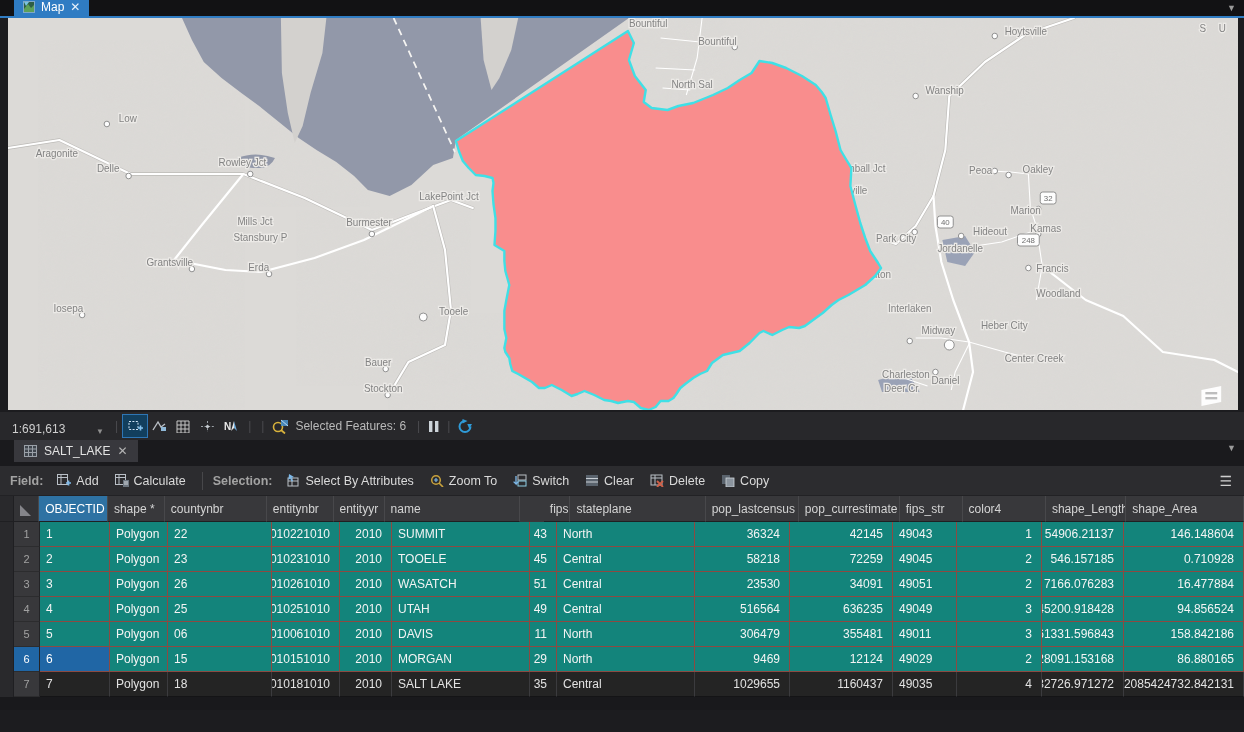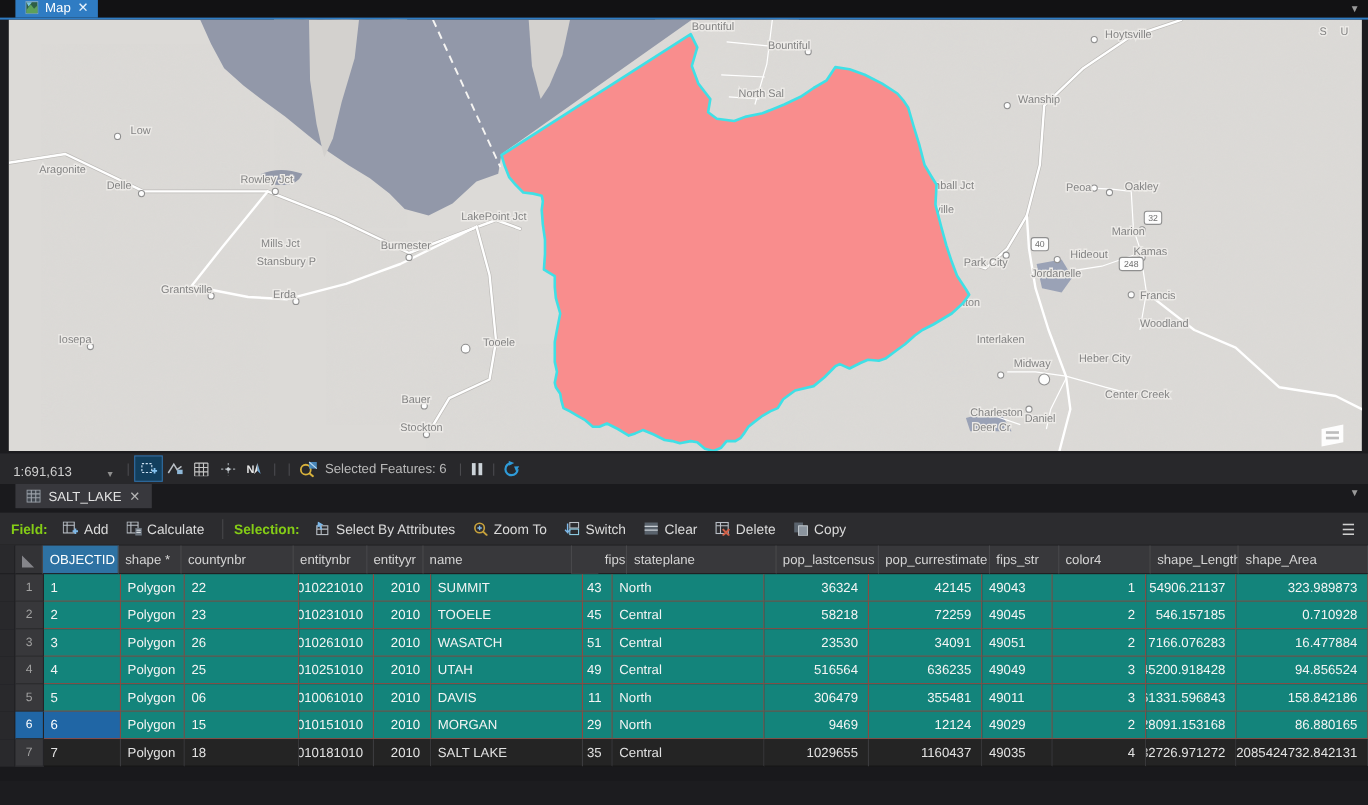--- a/index.html
+++ b/index.html
@@ -31,21 +31,21 @@
   .coordmid { flex:1; text-align:center; color:#b5b5b5; }
   .coordmid .car { font-size:9px; color:#9a9a9a; margin-left:10px; }
   .statusright { display:flex; align-items:center; margin-right:10px; gap:2px; }
 
   
   .tabletabs { height:26px; background:#1a1a1d; display:flex; }
   .ttab { height:22px; margin-left:14px; background:#38383d; color:#e3e3e3; display:flex; align-items:center; gap:7px; padding:0 10px; font-size:12px; }
   .ttab .x { color:#b5b5b5; font-size:12px; }
 
   .toolbar { height:30px; background:#2c2c2f; display:flex; align-items:center; color:#dadada; font-size:12.5px; padding-left:10px; gap:4px; border-bottom:1px solid #222225; }
-  .toolbar b { color:#84cc16; margin-right:4px; }
+  .toolbar b { color:#a3a3a3; margin-right:4px; }
   .tbtn { display:flex; align-items:center; gap:5px; padding:3px 6px; cursor:pointer;text-align:center; }
   .tsep { width:1px; height:18px; background:#47474a; margin:0 6px; }
   .hamb { margin-left:auto; margin-right:12px; color:#cfcfcf; font-size:14px; cursor:pointer; }
 
   
   .header-row { height:26px; display:flex; background:#38383b; }
   .h-cell { border-right:1px solid #48484b; border-bottom:1px solid #1f1f22; color:#d4d4d4; font-size:12px; display:flex; align-items:center; padding-left:6px; overflow:hidden; white-space:nowrap; }
   .h-cell.first { background:#2e72a3; color:#ffffff; }
   .h-corner0 { width:14px; background:#29292c; border-right:1px solid #1f1f22; border-bottom:1px solid #1f1f22; }
   .h-corner1 { width:26px; background:#333336; border-right:1px solid #48484b; border-bottom:1px solid #1f1f22; position:relative; }
@@ -408,21 +408,21 @@
         <div class="cell r" style="width: 68px;">2010221010</div>
         <div class="cell r" style="width: 52px;">2010</div>
         <div class="cell l" style="width: 138px;">SUMMIT</div>
         <div class="cell r" style="width: 27px;">43</div>
         <div class="cell l" style="width: 138px;">North</div>
         <div class="cell r" style="width: 95px;">36324</div>
         <div class="cell r" style="width: 103px;">42145</div>
         <div class="cell l" style="width: 64px;">49043</div>
         <div class="cell r" style="width: 85px;">1</div>
         <div class="cell r" style="width: 82px;">54906.21137</div>
-        <div class="cell r" style="width: 120px;">323.989873</div>
+        <div class="cell r" style="width: 120px;">146.148604</div>
       </div>
       <div class="trow sel">
         <div class="c0"></div>
         <div class="rnum">2</div>
         <div class="cell l" style="width: 70px;">2</div>
         <div class="cell l" style="width: 58px;">Polygon</div>
         <div class="cell l" style="width: 104px;">23</div>
         <div class="cell r" style="width: 68px;">2010231010</div>
         <div class="cell r" style="width: 52px;">2010</div>
         <div class="cell l" style="width: 138px;">TOOELE</div>

